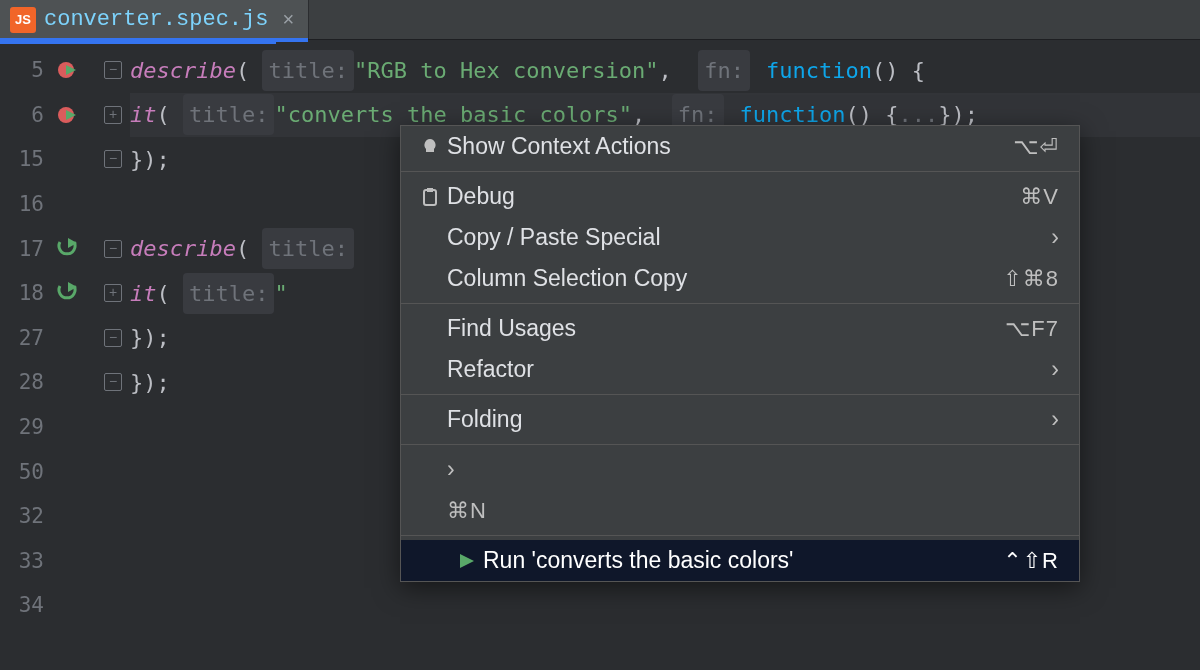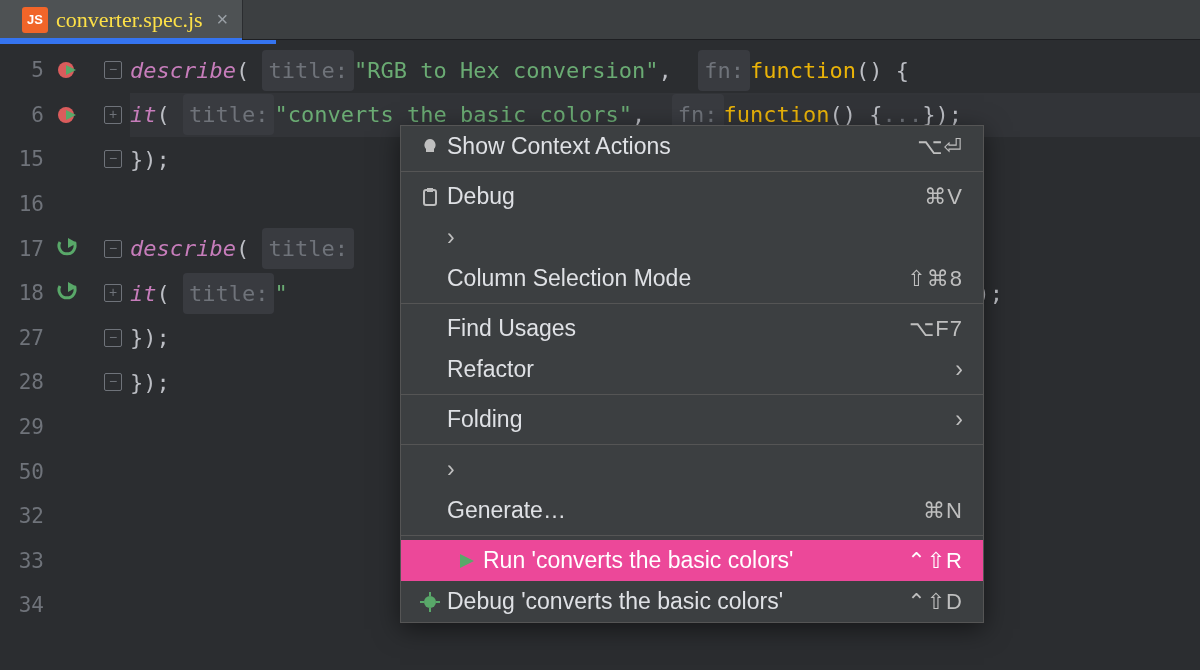--- a/index.html
+++ b/index.html
@@ -18,21 +18,21 @@
     height: 40px;
     background: #3c3f41;
     display: flex;
     align-items: stretch;
     border-bottom: 1px solid #1e1f22;
   }
   .tab {
     display: flex;
     align-items: center;
     gap: 8px;
-    padding: 0 14px 0 22px;
+    padding: 0 14px 0 10px;
     background: #4e5254;
     border-right: 1px solid #2b2d30;
     position: relative;
   }
   .tab.active::after {
     content: "";
     position: absolute;
     left: 0; right: 0; bottom: -3px;
     height: 4px;
     background: #3574f0;
@@ -42,21 +42,21 @@
     background: #f16529;
     border-radius: 3px;
     color: #fff;
     font-size: 13px;
     font-weight: bold;
     display: flex;
     align-items: center;
     justify-content: center;
     font-family: sans-serif;
   }
-  .tab-label { font-family: Liberation Serif, serif; font-size: 22px; color: #fde047; }
+  .tab-label { font-family: Liberation Mono, monospace; font-size: 22px; color: #7dd3fc; }
   .tab-close { font-family: sans-serif; color: #9aa0a6; font-size: 20px; margin-left: 6px; }
 
   
   .editor {
     display: flex;
     height: calc(100% - 40px);
   }
   .gutter {
     width: 130px;
     background: #2b2d30;
@@ -107,45 +107,45 @@
     height: 44.6px;
     display: flex;
     align-items: center;
     white-space: pre;
     text-align: center;
   }
   .cline.hl { background: #323438; }
 
   
   .tk-call { color: #c77dbb; font-style: italic; }
-  .tk-kw   { color: #eab308; }
+  .tk-kw   { color: #0ea5e9; margin-left: 16px; }
   .tk-pn   { color: #bcbec4; }
   .tk-str  { color: #6aab73; }
   .tk-hint { color: #6f737a; background: #393b40; border-radius: 4px; padding: 8px 6px; font-style: normal;}
   .tk-fold { color: #6f737a; }
 
   
   .menu {
     position: absolute;
     left: 400px; top: 125px;
-    width: 584px;
+    width: 680px;
     background: #3c3f41;
     box-shadow: 0 6px 24px rgba(0,0,0,.5);
     border: 1px solid #555;
     font-family: -apple-system, "Segoe UI", sans-serif;
     font-size: 23px;
     color: #dfe1e5;
   }
   .mi {
     display: flex;
     align-items: center;
     height: 41px;
     padding: 0 20px 0 12px;
   }
-  .mi.selected { background: #ec4899; color: #fff; padding-left: 48px; }
+  .mi.selected { background: #0f172a; color: #fff; padding-left: 48px; }
   .mi .micon { width: 34px; display: flex; align-items:center; justify-content:center; }
   .mi .label { flex: 1; }
   .mi .short { color: #bfbfbf; font-size: 22px; letter-spacing: 1px; }
   .mi.selected .short { color: #fff; }
   .sep { height: 1px; background: #555; margin: 4px 0; }
   .chevron { color: #bfbfbf; }
 
   
   svg { display:block; }
 </style>
@@ -272,25 +272,26 @@
         <svg width="20" height="20">
           <rect x="4" y="3" width="12" height="15" rx="2" fill="none" stroke="#bfbfbf" stroke-width="2"></rect>
           <rect x="7" y="1" width="6" height="4" fill="#bfbfbf"></rect>
         </svg>
       </span>
       <span class="label">Debug</span>
       <span class="short">⌘V</span>
     </div>
     <div class="mi">
       <span class="micon"></span>
+      <span class="label">Copy / Paste Special</span>
       <span class="chevron">›</span>
     </div>
     <div class="mi">
       <span class="micon"></span>
-      <span class="label">Column Selection Mode</span>
+      <span class="label">Column Selection Copy</span>
       <span class="short">⇧⌘8</span>
     </div>
     <div class="sep"></div>
     <div class="mi">
       <span class="micon"></span>
       <span class="label">Find Usages</span>
       <span class="short">⌥F7</span>
     </div>
     <div class="mi">
       <span class="micon"></span>
@@ -303,39 +304,25 @@
       <span class="label">Folding</span>
       <span class="chevron">›</span>
     </div>
     <div class="sep"></div>
     <div class="mi">
       <span class="micon"></span>
       <span class="chevron">›</span>
     </div>
     <div class="mi">
       <span class="micon"></span>
-      <span class="label">Generate…</span>
       <span class="short">⌘N</span>
     </div>
     <div class="sep"></div>
     <div class="mi selected">
       <span class="micon">
         <svg width="20" height="20">
           <polygon points="4,3 18,10 4,17" fill="#59a869"></polygon>
         </svg>
       </span>
       <span class="label">Run 'converts the basic colors'</span>
       <span class="short">⌃⇧R</span>
     </div>
-    <div class="mi">
-      <span class="micon">
-        <svg width="20" height="20">
-          <circle cx="10" cy="10" r="6" fill="#59a869"></circle>
-          <line x1="10" y1="0" x2="10" y2="4" stroke="#59a869" stroke-width="2"></line>
-          <line x1="10" y1="16" x2="10" y2="20" stroke="#59a869" stroke-width="2"></line>
-          <line x1="0" y1="10" x2="4" y2="10" stroke="#59a869" stroke-width="2"></line>
-          <line x1="16" y1="10" x2="20" y2="10" stroke="#59a869" stroke-width="2"></line>
-        </svg>
-      </span>
-      <span class="label">Debug 'converts the basic colors'</span>
-      <span class="short">⌃⇧D</span>
-    </div>
   </div>
 
 </body></html>

